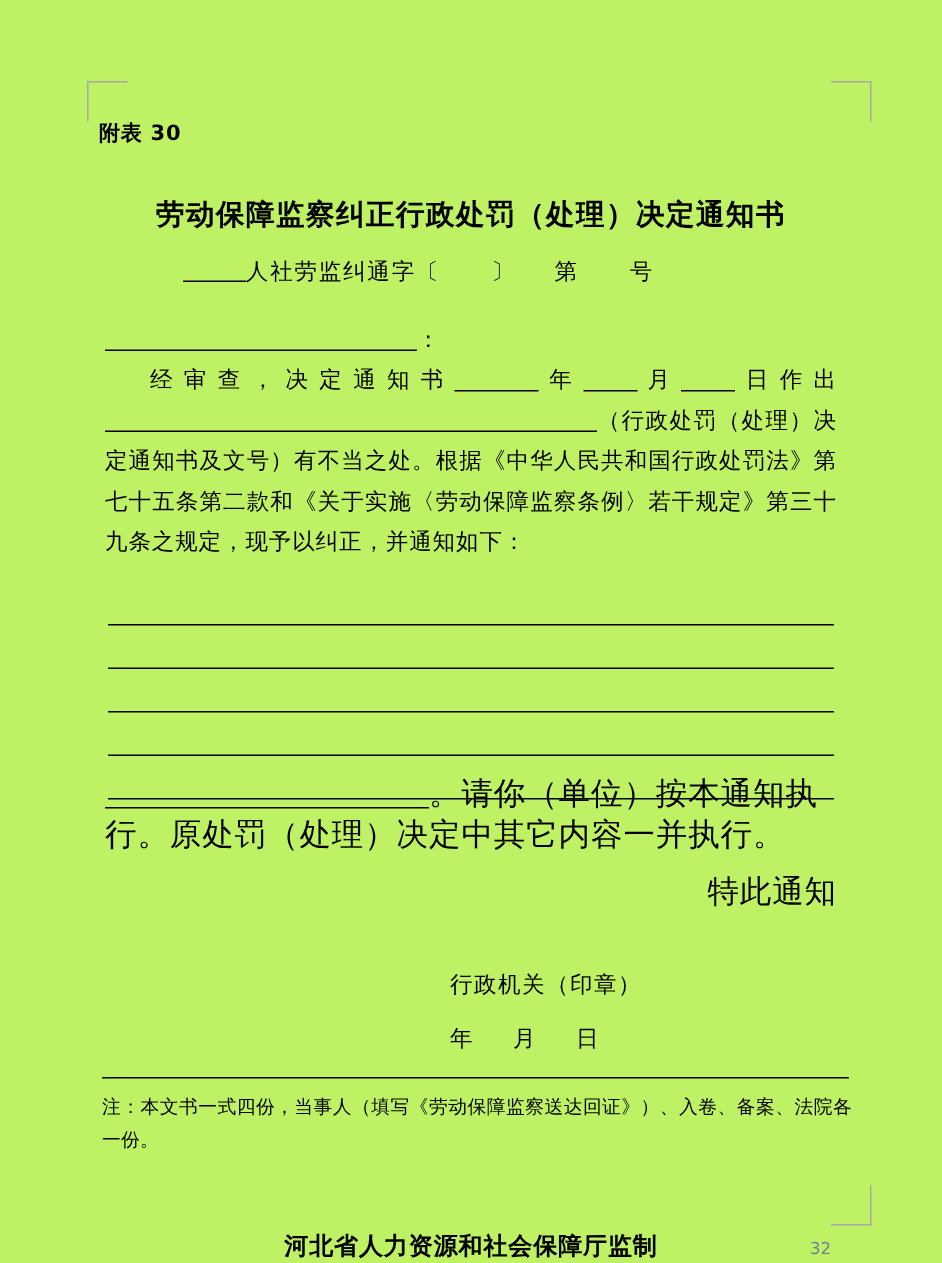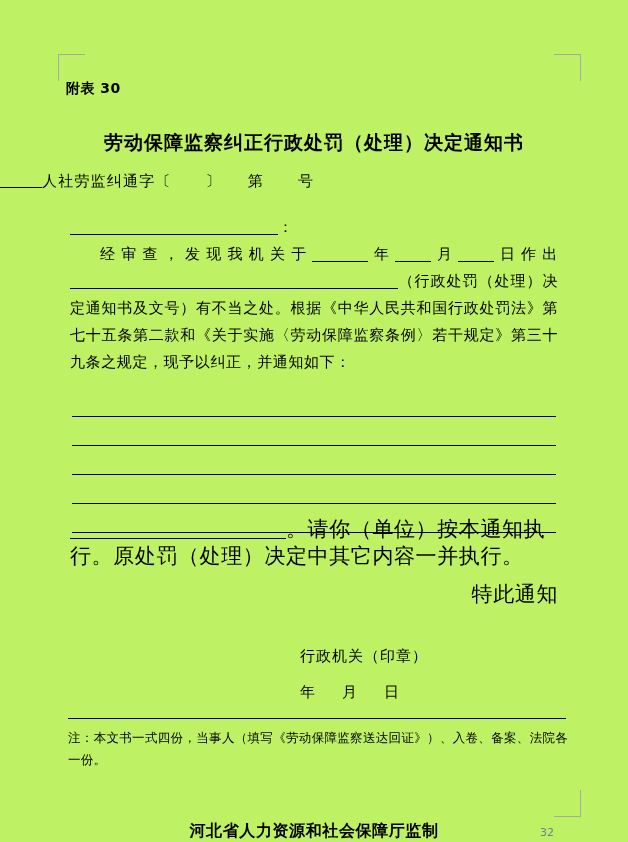--- a/index.html
+++ b/index.html
@@ -50,21 +50,21 @@
     font-weight: bold;
     letter-spacing: 1px;
   }
 
   
   .doc-number {
     position: absolute;
     left: 0;
     right: 70px;
     top: 172px;
-    text-align: left;
+    text-align: center;
     font-size: 15px;
     letter-spacing: 1.2px;
   }
   .doc-number .fill {
     display: inline-block;
     border-bottom: 1px solid #000;
     width: 42px;
     vertical-align: -2px;
   }
   .gapsm { display: inline-block; width: 34px; }
@@ -199,21 +199,21 @@
   <div class="doc-title">劳动保障监察纠正行政处罚（处理）决定通知书</div>
 
   <div class="doc-number">
     <span class="fill"></span><span>人社劳监纠通字</span><span>〔</span><span class="gapsm"></span><span>〕</span><span class="gapxs"></span><span>第</span><span class="gapsm"></span><span>号</span>
   </div>
 
   <div class="body">
     <div class="addressee-row">
       <span class="addressee-blank"></span><span>：</span>
     </div>
-    <p class="para"><span>经审查，发现我机关于</span><span class="u u-y"></span><span>年</span><span class="u u-m"></span><span>月</span><span class="u u-d"></span><span>日作出</span><span class="u u-tail"></span><span class="u u-head"></span><span>（行政处罚（处理）决定通知书及文号）有不当之处。根据《中华人民共和国行政处罚法》第七十五条第二款和《关于实施〈劳动保障监察条例〉若干规定》第三十九条之规定，现予以纠正，并通知如下：</span></p>
+    <p class="para"><span>经审查，决定通知书</span><span class="u u-y"></span><span>年</span><span class="u u-m"></span><span>月</span><span class="u u-d"></span><span>日作出</span><span class="u u-tail"></span><span class="u u-head"></span><span>（行政处罚（处理）决定通知书及文号）有不当之处。根据《中华人民共和国行政处罚法》第七十五条第二款和《关于实施〈劳动保障监察条例〉若干规定》第三十九条之规定，现予以纠正，并通知如下：</span></p>
   </div>
 
   <div class="rules">
     <div class="rule"></div>
     <div class="rule"></div>
     <div class="rule"></div>
     <div class="rule"></div>
     <div class="rule"></div>
   </div>
 

